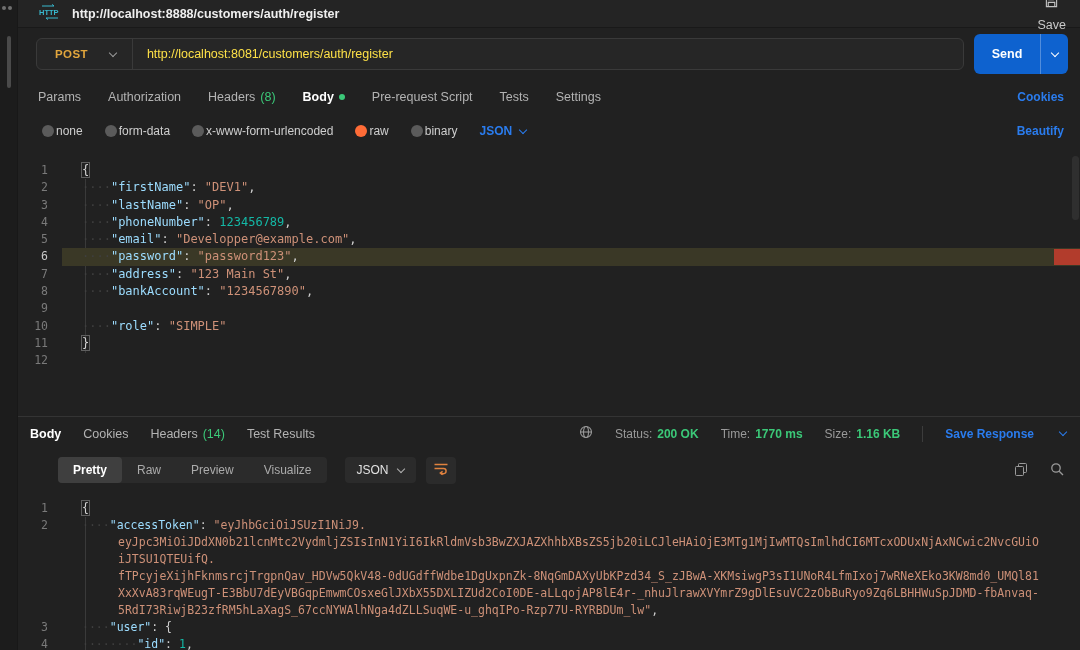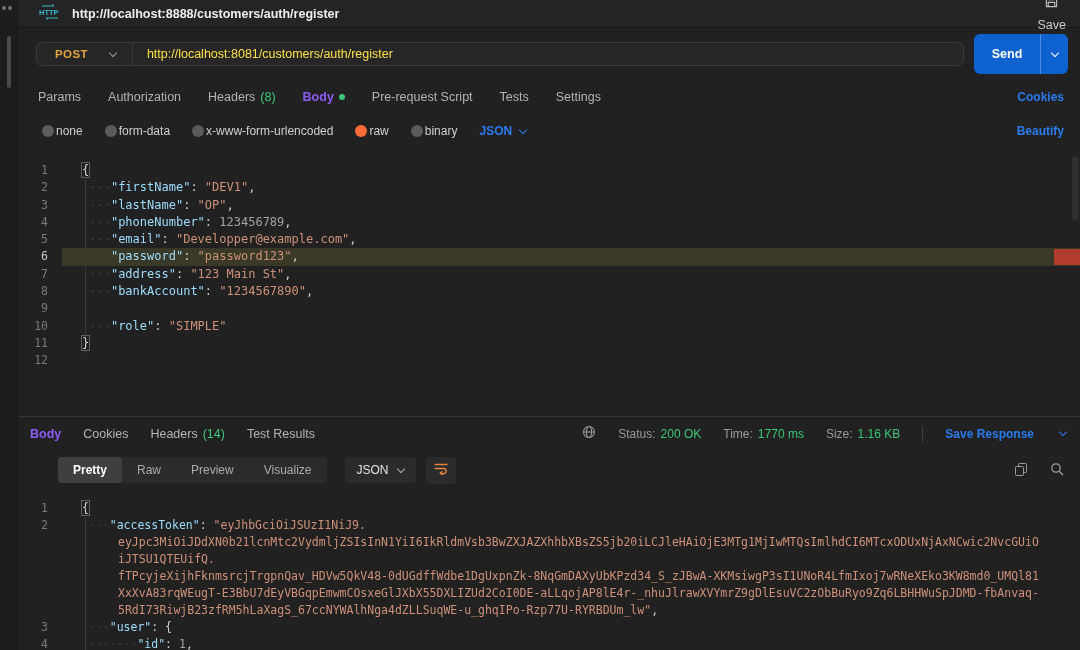--- a/index.html
+++ b/index.html
@@ -16,35 +16,35 @@
   .main { position:absolute; left:18px; top:0; right:0; bottom:0; display:flex; flex-direction:column; }
 
   
   .topbar { height:28px; flex:none; display:flex; align-items:center; padding:0 14px 0 20px; background:#242424; border-bottom:1px solid #191919; }
   .tb-title { margin-left:10px; font-size:12.5px; font-weight:bold; color:#efefef; }
   .spacer { flex:1; }
   .save-btn { display:flex; align-items:center; gap:7px; background:none; border:none; color:#c9c9c9; font-size:12.5px; cursor:pointer; font-family:inherit;flex-direction:column; }
 
   
   .reqrow { height:52px; flex:none; display:flex; align-items:center; padding:0 12px 0 18px; gap:10px; }
-  .reqfield { flex:1; height:24px; display:flex; align-items:center; background:#262626; border:1px solid #3a3a3a; border-radius:6px; overflow:hidden; }
+  .reqfield { flex:1; height:32px; display:flex; align-items:center; background:#262626; border:1px solid #3a3a3a; border-radius:6px; overflow:hidden; }
   .method { display:flex; align-items:center; background:none; border:none; border-right:1px solid #3a3a3a; height:100%; padding:0 16px 0 18px; cursor:pointer; font-family:inherit; }
   .m-label { color:#e2a63d; font-weight:bold; font-size:11.5px; letter-spacing:.4px; margin-right:22px; }
   .chev { display:inline-block; width:6px; height:6px; border-right:1.5px solid currentColor; border-bottom:1.5px solid currentColor; transform:rotate(45deg); }
   .method .chev { color:#9a9a9a; margin-top:-3px; }
   .url { flex:1; background:transparent; border:none; outline:none; color:#fde047; font-size:12.5px; padding:0 14px; font-family:inherit; }
   .sendgrp { display:flex; height:40px; flex:none; }
   .send { width:66px; background:#0e62cf; color:#fff; border:none; font-weight:bold; font-size:12.5px; border-radius:6px 0 0 6px; cursor:pointer; font-family:inherit; }
   .send-dd { width:28px; background:#0e62cf; border:none; border-left:1px solid rgba(255,255,255,.28); border-radius:0 6px 6px 0; color:#fff; cursor:pointer; display:flex; align-items:center; justify-content:center; }
   .send-dd .chev { margin-top:-2px; }
 
   
   .reqtabs { height:34px; flex:none; display:flex; align-items:center; padding:0 16px 0 20px; gap:27px; font-size:12.5px; color:#b3b3b3; }
   .rtab { cursor:pointer; display:flex; align-items:center; gap:5px; }
-  .rtab.active { color:#8b5cf6; font-weight:bold;justify-content:space-between; }
+  .rtab.active { color:#ffffff; font-weight:bold;justify-content:space-between; }
   .cnt { color:#3bc878; }
   .dot { width:6px; height:6px; border-radius:50%; background:#3bc878; display:inline-block; }
   .link { color:#2a7cee; cursor:pointer; font-weight:bold; font-size:12px; }
 
   
   .modes { height:34px; flex:none; display:flex; align-items:center; padding:0 16px 0 24px; gap:22px; font-size:12px; color:#cfcfcf; }
   .mode { display:flex; align-items:center; gap:2px; cursor:pointer; }
   .radio { width:12px; height:12px; border-radius:50%; background:#5b5b5b; flex:none; }
   .mode.sel .radio { background:#ff6c37; }
   .langdd { display:flex; align-items:center; gap:8px; color:#2a7cee; font-weight:bold; cursor:pointer; }
@@ -59,34 +59,34 @@
   .gut { width:44px; flex:none; padding-right:14px; text-align:right; color:#7a7a7a; font-size:11.5px; }
   .cl.hl .gut { color:#c8c8c8; }
   .code { flex:1; white-space:pre; padding-left:20px; font-size:12px; color:#d4d4d4; overflow:hidden; }
   .resp .code { font-size:11.5px; }
   .cl.wrap .code { padding-left:56px; }
   .cl.hl .code { background:#3a3826; }
   .cl.hl::after { content:""; position:absolute; right:0; top:1px; bottom:1px; width:26px; background:#b23c2c; }
   .tk-ws { color:#3f3f3f; }
   .tk-key { color:#9cdcfe; }
   .tk-str { color:#ce9178; }
-  .tk-num { color:#a3a3a3; }
+  .tk-num { color:#14b8a6; }
   .tk-pun { color:#cfcfcf; }
   .tk-brk { color:#d4d4d4; outline:1px solid #5f5f5f; }
   .guide { position:absolute; width:1px; background:#3a3a3a; }
   .g-req { left:67px; top:31px; height:174px; }
   .g-resp { left:67px; top:27px; bottom:0; }
   .vscroll { position:absolute; right:1px; top:8px; width:7px; height:64px; background:#3c3c3c; border-radius:4px; opacity:.55; }
 
   
   .respmeta { height:34px; flex:none; display:flex; align-items:center; padding:0 14px 0 12px; gap:22px; font-size:12.5px; color:#b3b3b3; border-top:1px solid #343434; }
   .respmeta .spacer { flex:1; }
   .meta-pair { display:flex; gap:5px; align-items:center; font-size:12px; }
   .meta-k { color:#9a9a9a; }
-  .meta-v { color:#3bc878; font-weight:normal; }
+  .meta-v { color:#3bc878; font-weight:bold; }
   .vdiv { width:1px; height:16px; background:#3c3c3c; }
   .saveresp { display:flex; align-items:center; gap:26px; color:#2a7cee; font-weight:bold; font-size:12px; cursor:pointer; }
   .saveresp .chev { margin-top:-3px; }
 
   
   .resptools { height:40px; flex:none; display:flex; align-items:center; padding:0 16px 0 12px; gap:10px; }
   .seg { display:flex; background:#2b2b2b; border-radius:4px; padding:0;margin-left:28px; }
   .seg span { padding:6px 15px; font-size:12px; color:#ababab; cursor:pointer; }
   .seg span.active { background:#3f3f3f; color:#fff; border-radius:4px; font-weight:bold; }
   .jsondd { display:flex; align-items:center; gap:9px; background:#2b2b2b; border-radius:4px; padding:6px 12px; font-size:12px; color:#e3e3e3; cursor:pointer; margin-left:8px; }

